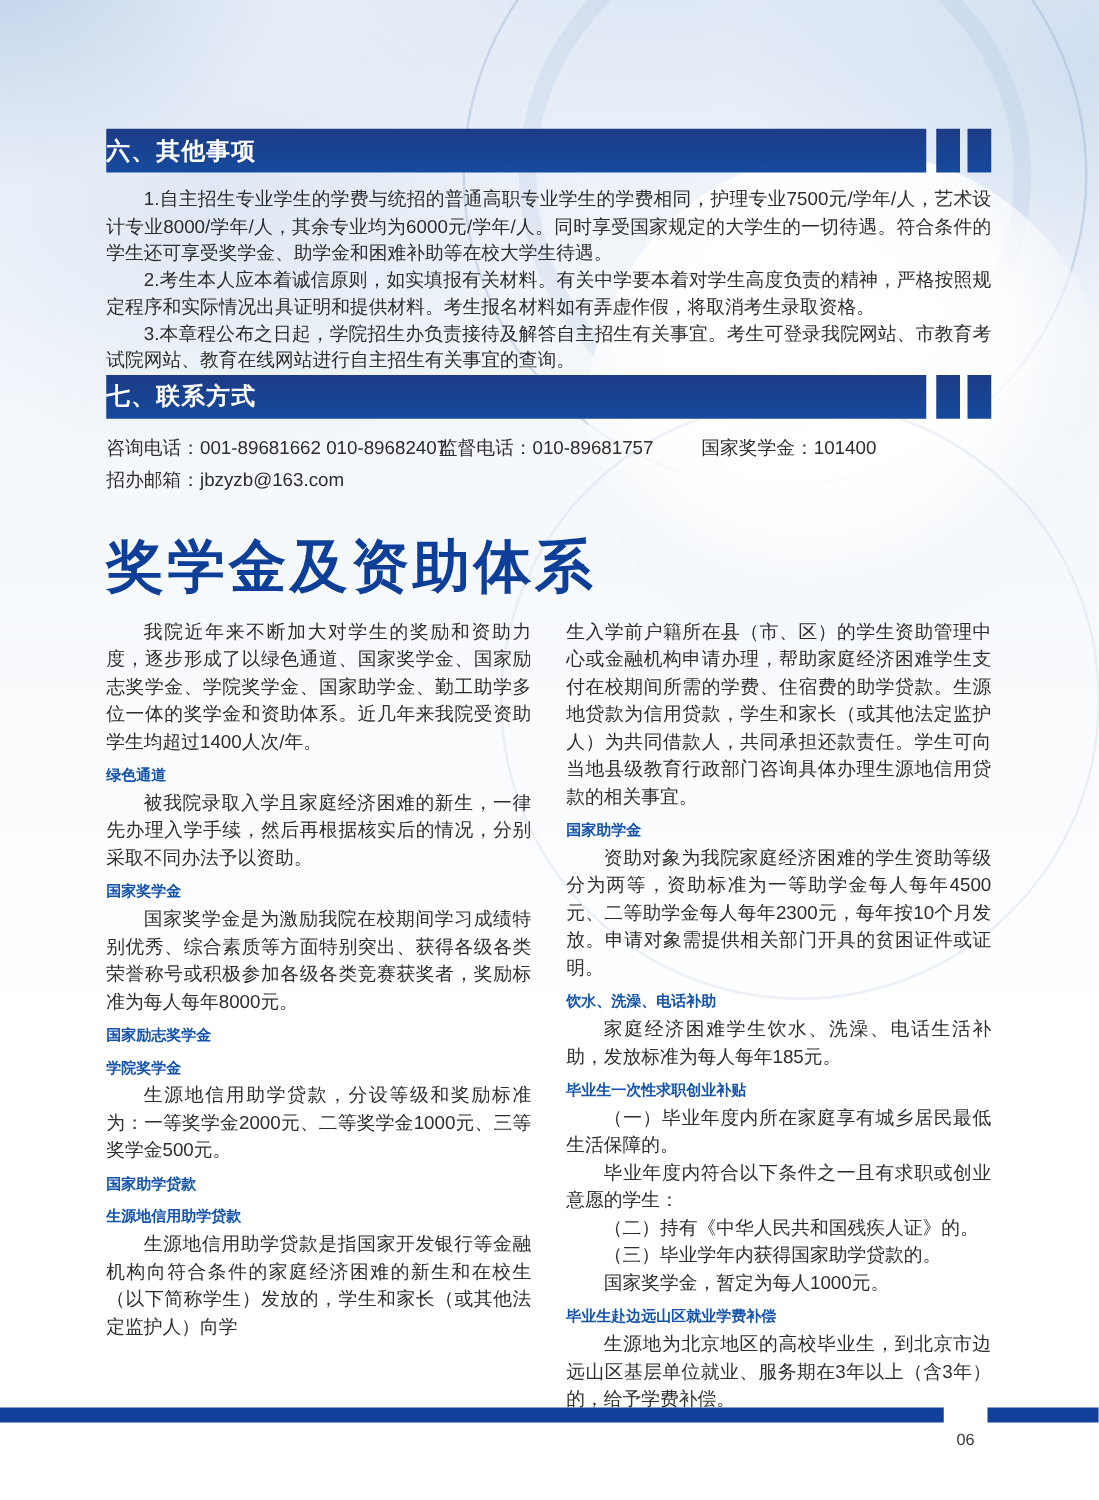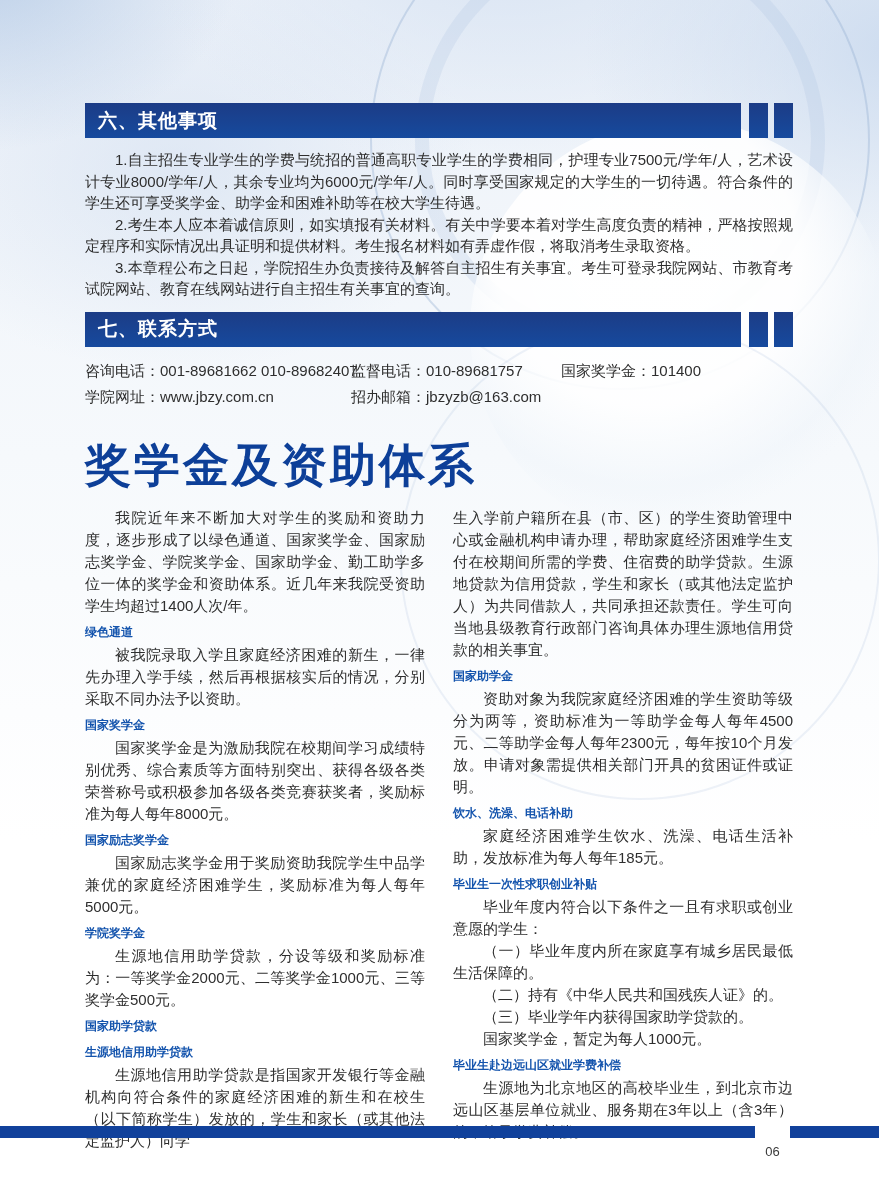--- a/index.html
+++ b/index.html
@@ -29,33 +29,33 @@
     pointer-events: none;
   }
 
   .content { position: absolute; left: 85px; top: 103px; width: 708px; }
 
   .sec-header { display: flex; align-items: stretch; height: 35px; }
   .sec-header .bar {
     flex: 1;
     background: linear-gradient(180deg, #1c3c86 0%, #164a9e 100%);
     color: #fff; font-size: 19px; font-weight: bold;
-    display: flex; align-items: center; padding-left: 13px; letter-spacing: 1px;
+    display: flex; align-items: center; letter-spacing: 1px;
   }
   .sec-header .sq { width: 19px; background: linear-gradient(180deg, #1c3c86 0%, #164a9e 100%); }
   .sec-header .sq-1 { margin-left: 8px; }
   .sec-header .sq-2 { margin-left: 6px; }
 
   .sec-body { margin-top: 11px; }
   .sec-body p {
     margin: 0; font-size: 15px; line-height: 21.5px;
     text-align: justify; text-indent: 2em; color: #2e2e2e;
   }
 
-  .contact-header { margin-top: 12px; }
+  .contact-header { }
   .contact-grid {
     display: grid; grid-template-columns: 266px 210px 1fr;
     margin-top: 11px; font-size: 15px; line-height: 26px; color: #2e2e2e;
   }
   .contact-cell { white-space: nowrap; }
 
   .big-title {
     margin: 30px 0 0 0; font-size: 46px; font-weight: bold;
     color: #0d3f98; letter-spacing: 3px; line-height: 1.1;
   }
@@ -102,21 +102,20 @@
 
     <div class="sec-header contact-header">
       <div class="bar">七、联系方式</div>
       <div class="sq sq-1"></div>
       <div class="sq sq-2"></div>
     </div>
     <div class="contact-grid">
       <div class="contact-cell"><span>咨询电话：</span><span>001-89681662  010-89682407</span></div>
       <div class="contact-cell"><span>监督电话：</span><span>010-89681757</span></div>
       <div class="contact-cell"><span>国家奖学金：</span><span>101400</span></div>
-      <div class="contact-cell"><span>学院网址：</span><span>www.jbzy.com.cn</span></div>
       <div class="contact-cell"><span>招办邮箱：</span><span>jbzyzb@163.com</span></div>
       <div class="contact-cell"></div>
     </div>
 
     <h1 class="big-title">奖学金及资助体系</h1>
 
     <div class="cols">
       <div class="col">
         <div class="block">
           <p>我院近年来不断加大对学生的奖励和资助力度，逐步形成了以绿色通道、国家奖学金、国家励志奖学金、学院奖学金、国家助学金、勤工助学多位一体的奖学金和资助体系。近几年来我院受资助学生均超过1400人次/年。</p>
@@ -124,21 +123,20 @@
         <div class="block">
           <h3>绿色通道</h3>
           <p>被我院录取入学且家庭经济困难的新生，一律先办理入学手续，然后再根据核实后的情况，分别采取不同办法予以资助。</p>
         </div>
         <div class="block">
           <h3>国家奖学金</h3>
           <p>国家奖学金是为激励我院在校期间学习成绩特别优秀、综合素质等方面特别突出、获得各级各类荣誉称号或积极参加各级各类竞赛获奖者，奖励标准为每人每年8000元。</p>
         </div>
         <div class="block">
           <h3>国家励志奖学金</h3>
-          <p>国家励志奖学金用于奖励资助我院学生中品学兼优的家庭经济困难学生，奖励标准为每人每年5000元。</p>
         </div>
         <div class="block">
           <h3>学院奖学金</h3>
           <p>生源地信用助学贷款，分设等级和奖励标准为：一等奖学金2000元、二等奖学金1000元、三等奖学金500元。</p>
         </div>
         <div class="block">
           <h3>国家助学贷款</h3>
         </div>
         <div class="block">
           <h3>生源地信用助学贷款</h3>
@@ -153,22 +151,22 @@
         <div class="block">
           <h3>国家助学金</h3>
           <p>资助对象为我院家庭经济困难的学生资助等级分为两等，资助标准为一等助学金每人每年4500元、二等助学金每人每年2300元，每年按10个月发放。申请对象需提供相关部门开具的贫困证件或证明。</p>
         </div>
         <div class="block">
           <h3>饮水、洗澡、电话补助</h3>
           <p>家庭经济困难学生饮水、洗澡、电话生活补助，发放标准为每人每年185元。</p>
         </div>
         <div class="block">
           <h3>毕业生一次性求职创业补贴</h3>
+          <p>（一）毕业年度内所在家庭享有城乡居民最低生活保障的。</p>
           <p>毕业年度内符合以下条件之一且有求职或创业意愿的学生：</p>
-          <p>（一）毕业年度内所在家庭享有城乡居民最低生活保障的。</p>
           <p>（二）持有《中华人民共和国残疾人证》的。</p>
           <p>（三）毕业学年内获得国家助学贷款的。</p>
           <p>国家奖学金，暂定为每人1000元。</p>
         </div>
         <div class="block">
           <h3>毕业生赴边远山区就业学费补偿</h3>
           <p>生源地为北京地区的高校毕业生，到北京市边远山区基层单位就业、服务期在3年以上（含3年）的，给予学费补偿。</p>
         </div>
       </div>
     </div>

